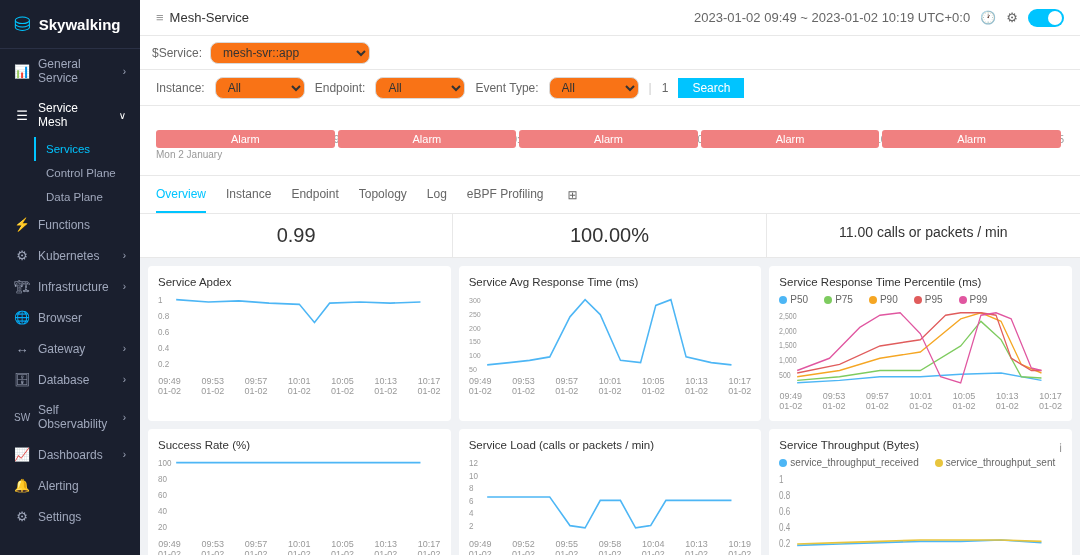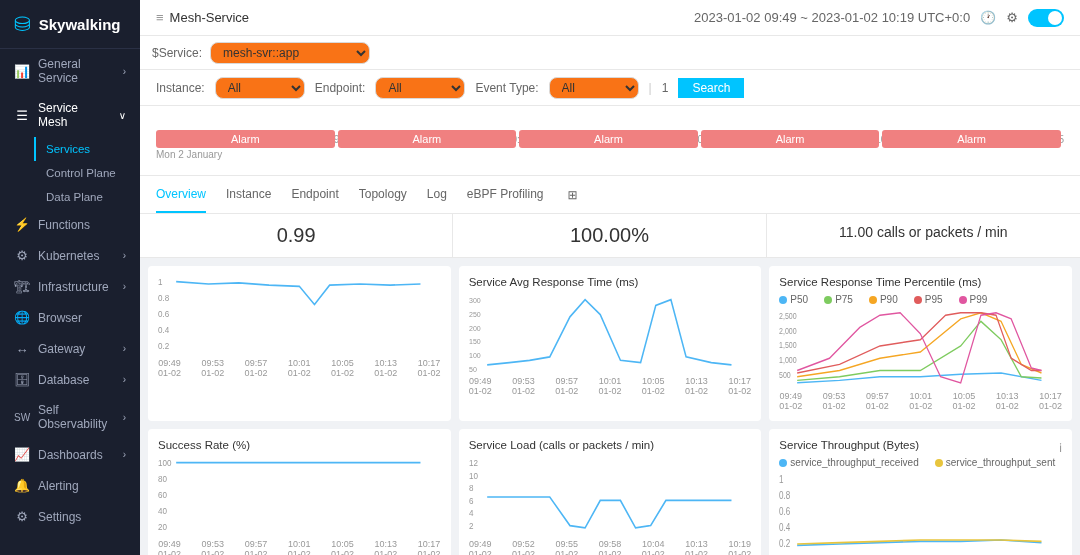--- a/index.html
+++ b/index.html
@@ -246,20 +246,21 @@
         <div class="summary-value">100.00%</div>
       </div>
       <div class="summary-card">
         <div class="summary-value" style="font-size:14px;">11.00 calls or packets / min</div>
       </div>
     </div>
 
     <div class="charts-grid">
 
       <div class="chart-card">
+        <div class="chart-title">Service Apdex</div>
         <div class="chart-area">
           <svg class="chart-svg" viewBox="0 0 280 70" preserveAspectRatio="none">
             <text x="0" y="8" font-size="8" fill="#999">1</text>
             <text x="0" y="22" font-size="8" fill="#999">0.8</text>
             <text x="0" y="36" font-size="8" fill="#999">0.6</text>
             <text x="0" y="50" font-size="8" fill="#999">0.4</text>
             <text x="0" y="64" font-size="8" fill="#999">0.2</text>
             <polyline points="18,5 50,7 80,6 110,8 140,9 155,25 170,8 200,7 230,8 260,7" fill="none" stroke="#4db6f5" stroke-width="1.5"></polyline>
           </svg>
         </div>

